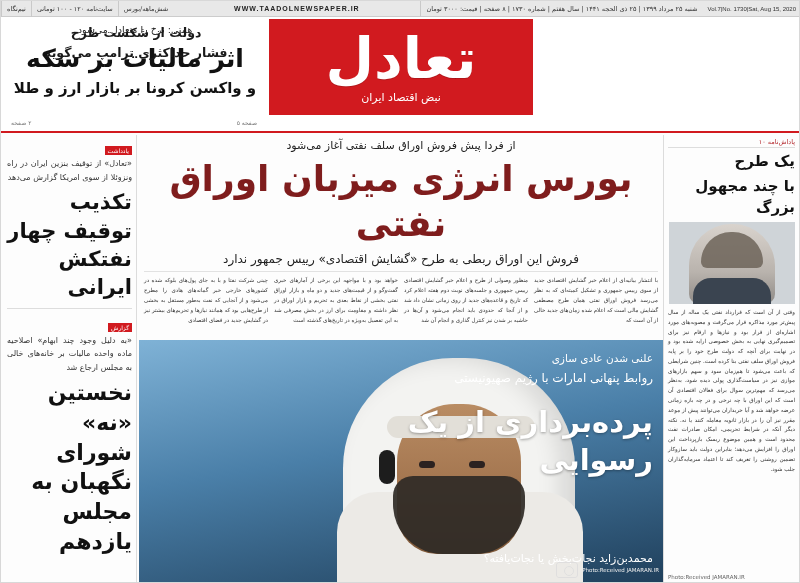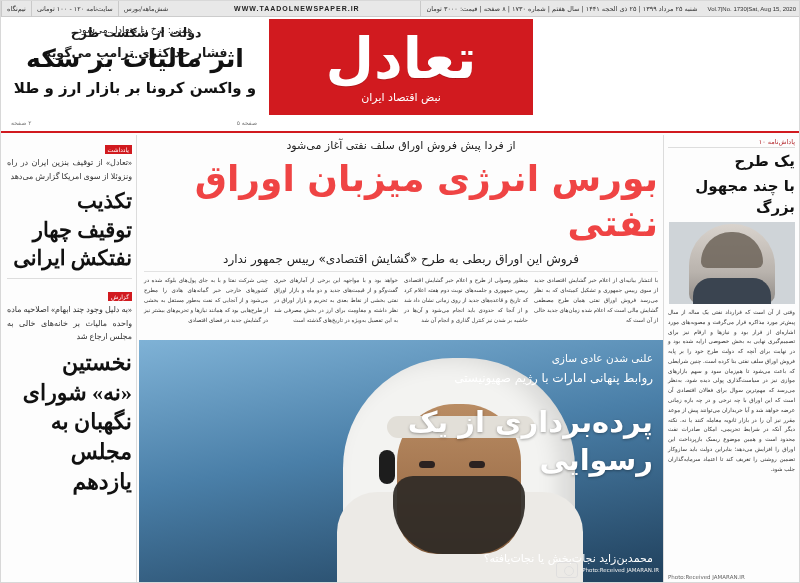--- a/index.html
+++ b/index.html
@@ -126,21 +126,20 @@
   .side-stack { position: absolute; bottom: 2px; right: 4px; left: 4px; }
   .side-photo-credit {
     font-size: 5.5px; color: #666; direction: ltr; text-align: left;
   }
 
   
   .col-left {
     position: absolute; top: 0; left: 2px; width: 134px; height: 447px;
     border-right: 1px solid #dcdcdc;
     padding: 3px 4px 0 4px;
-    font-family: Liberation Serif, serif;
   }
   .flag-tag {
     display: inline-block; background: #d11a1f; color: #fff; font-size: 6px;
     padding: 1px 3px; margin-bottom: 2px;
   }
   .lead-quote {
     font-size: 8px; line-height: 1.7; color: #333; text-align: justify; margin-bottom: 4px;
   }
   .big-side-hl {
     font-size: 21px; font-weight: bold; line-height: 1.35; color: #111; text-align: right;
@@ -148,21 +147,21 @@
   .big-side-hl.two { font-size: 22px; }
   .rule { height: 1px; background: #ddd; margin: 6px 0; }
 
   
   .col-center {
     position: absolute; top: 0; left: 138px; width: 524px; height: 447px;
     padding: 2px 5px 0 5px;
   }
   .c-kicker { font-size: 11px; text-align: center; color: #222; margin: 2px 0 4px 0; }
   .c-head {
-    font-size: 36px; font-weight: bold; color: #ef4444;
+    font-size: 36px; font-weight: bold; text-align: center; color: #7f1d1d;
     line-height: 1.25; letter-spacing: -1px;
   }
   .c-sub { font-size: 12px; text-align: center; color: #222; margin: 6px 0 5px 0; }
   .c-cols {
     display: flex; gap: 6px; direction: rtl; font-size: 5.5px; line-height: 1.8;
     color: #333; text-align: justify; border-top: 1px solid #e2e2e2; padding-top: 4px;
   }
   .c-cols > div { flex: 1; }
 
   

